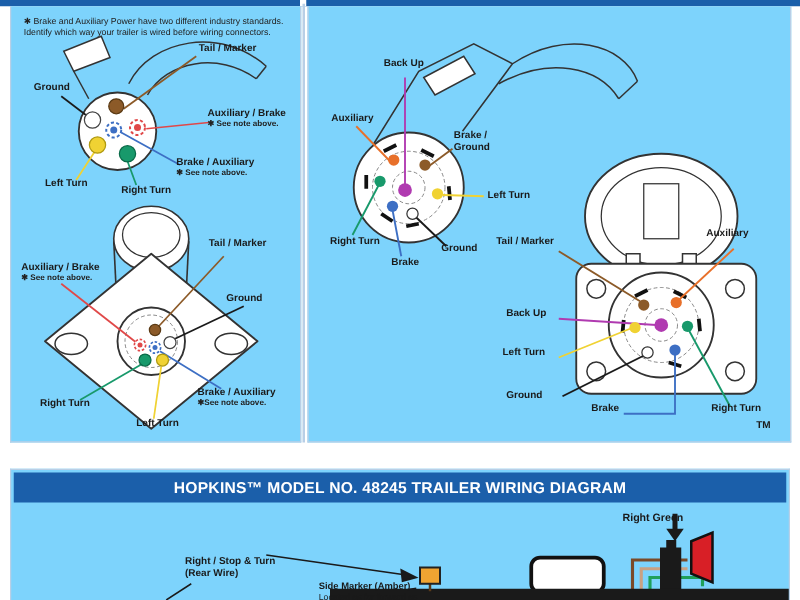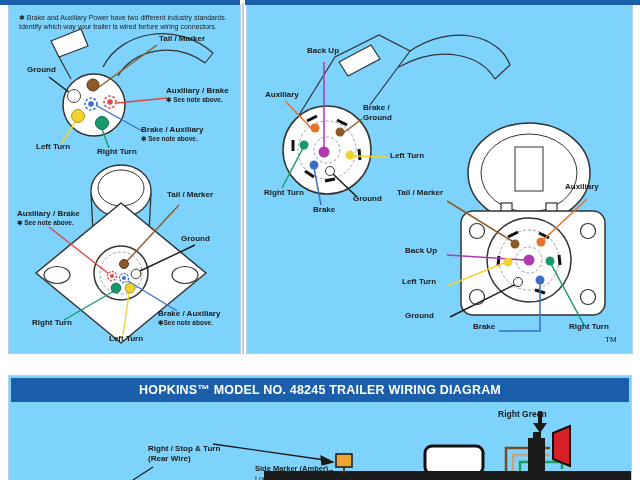--- a/index.html
+++ b/index.html
@@ -17,21 +17,21 @@
   #panel-bottom{left:8px;top:375px;width:622px;height:105px;border-top:1px solid #b9cfe6;border-bottom:none;}
   .hdrbar{position:absolute;left:2px;top:2px;right:2px;height:24px;background:#1b5faa;
     color:#ffffff;font-weight:700;font-size:12.5px;text-align:center;line-height:24px;letter-spacing:.2px;}
   svg{position:absolute;left:0;top:0;}
   .lbl{position:absolute;font-size:8px;font-weight:700;color:#1a1a1a;line-height:1.25;white-space:nowrap;}
   .lbl .sub{font-size:6.5px;font-weight:700;color:#222;}
   .note-text{position:absolute;font-size:7px;font-weight:400;color:#222;line-height:1.35;}
   .small-lbl{position:absolute;font-size:7px;font-weight:400;color:#1a1a1a;line-height:1.3;white-space:nowrap;margin-top:28px;}
   .small-lbl .ttl{font-weight:700;font-size:7.5px;}
   .rear-lbl{position:absolute;font-size:7.5px;font-weight:700;color:#1a1a1a;line-height:1.3;white-space:nowrap;}
-  .tm{position:absolute;font-size:8px;font-weight:400;color:#1a1a1a;}
+  .tm{position:absolute;font-size:8px;font-weight:700;color:#1a1a1a;}
 </style>
 </head>
 <body>
 
 <div class="topbar"></div>
 <div class="topbar-gap"></div>
 <div class="divider"></div>
 
 <div class="panel" id="panel-top-left">
 

